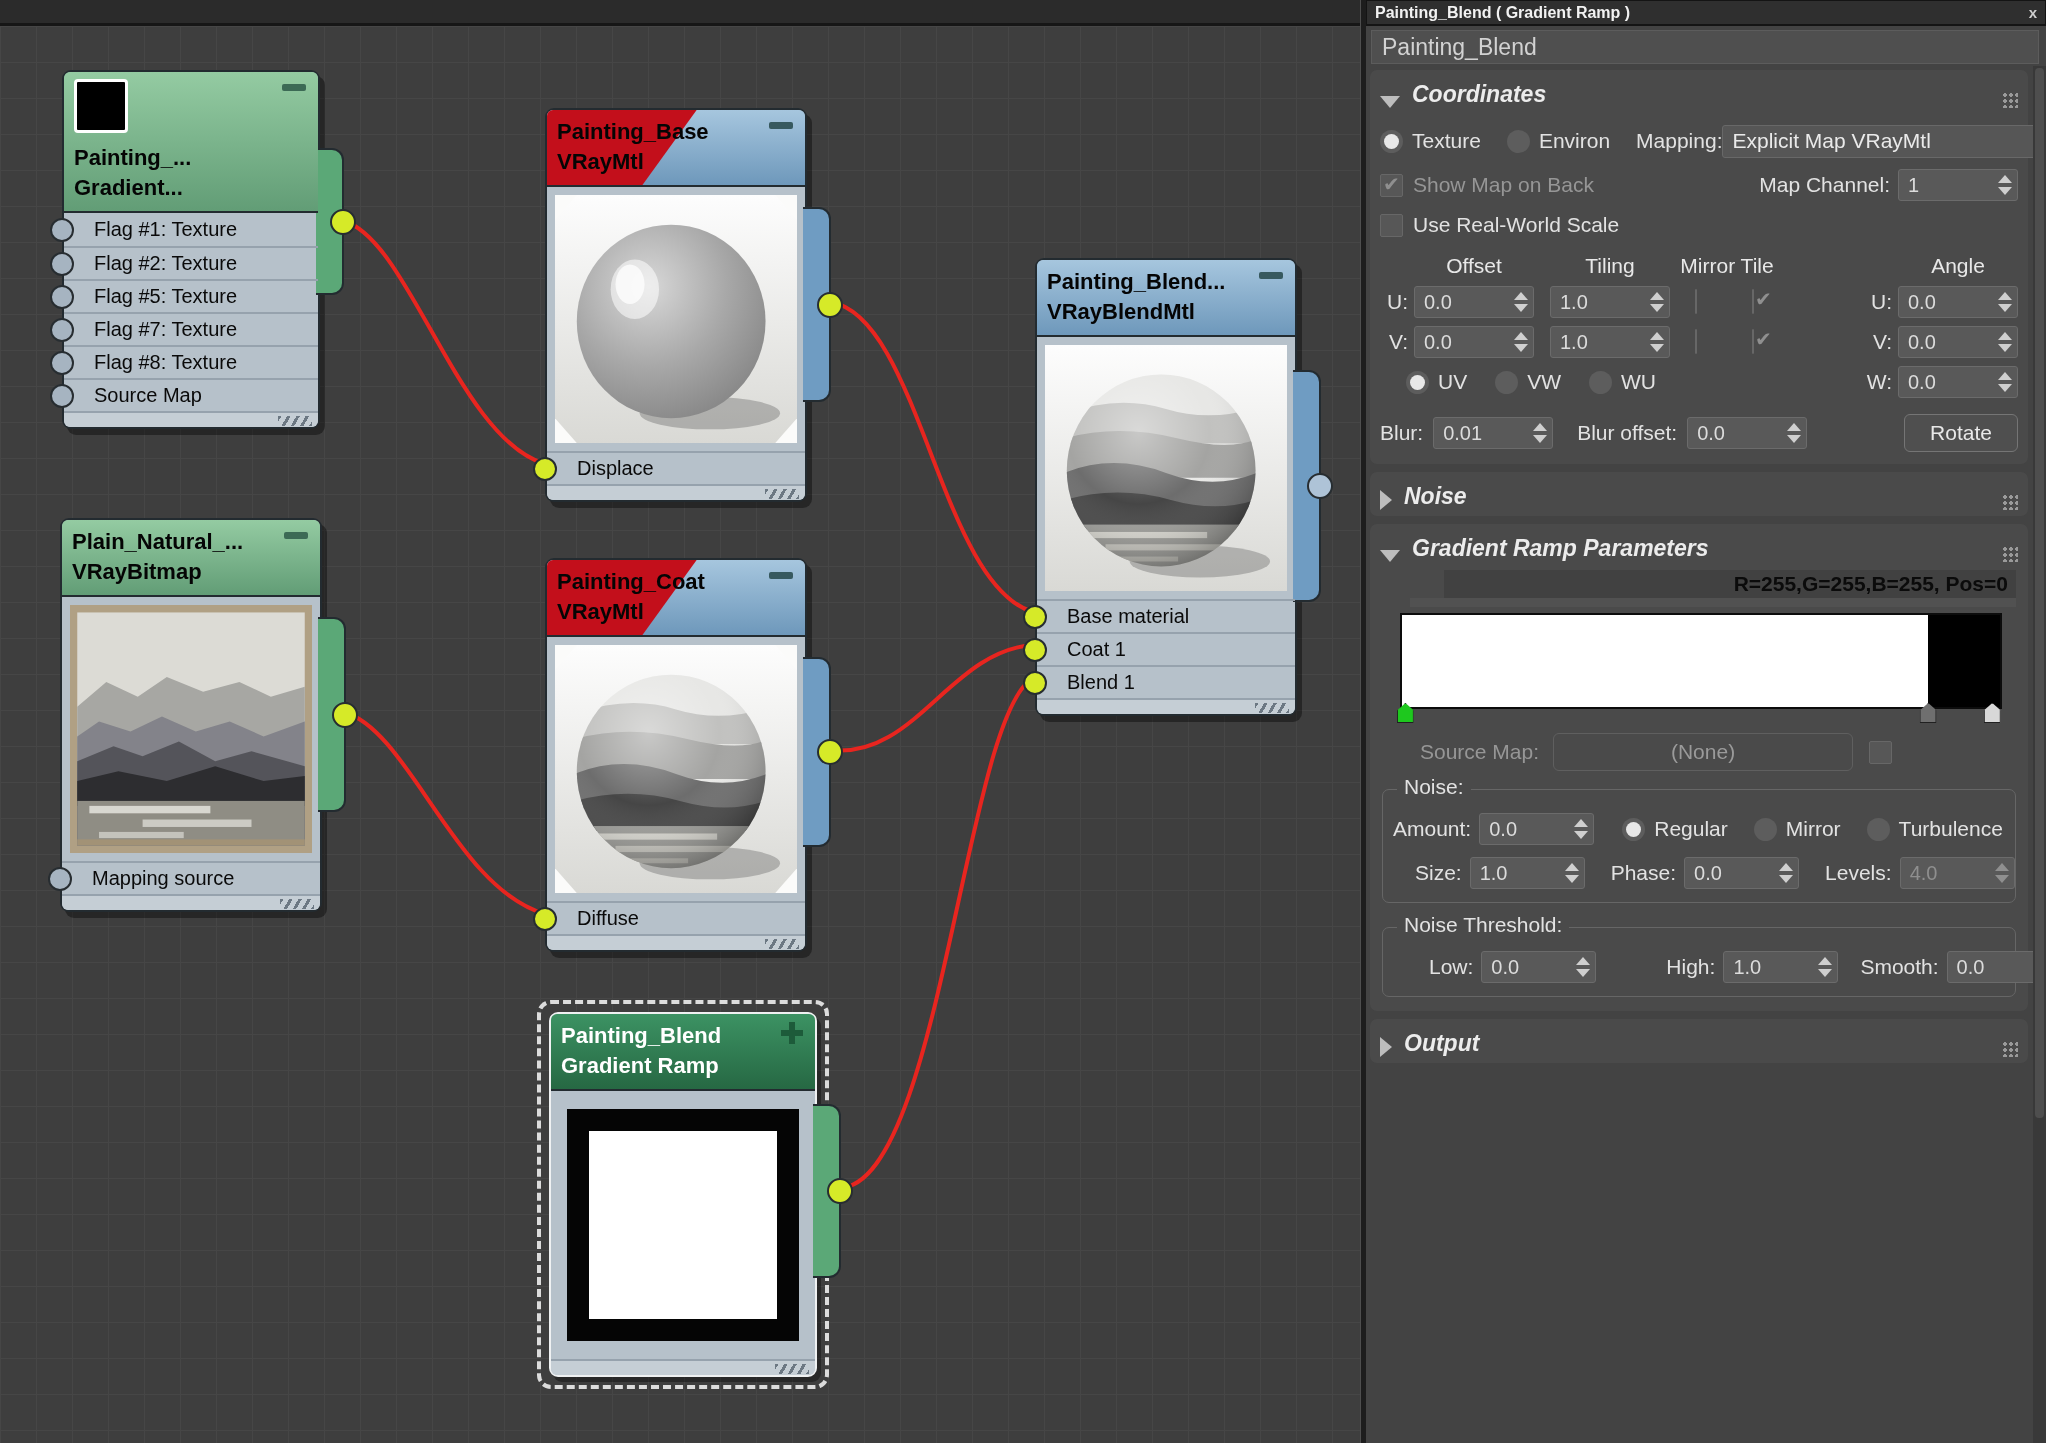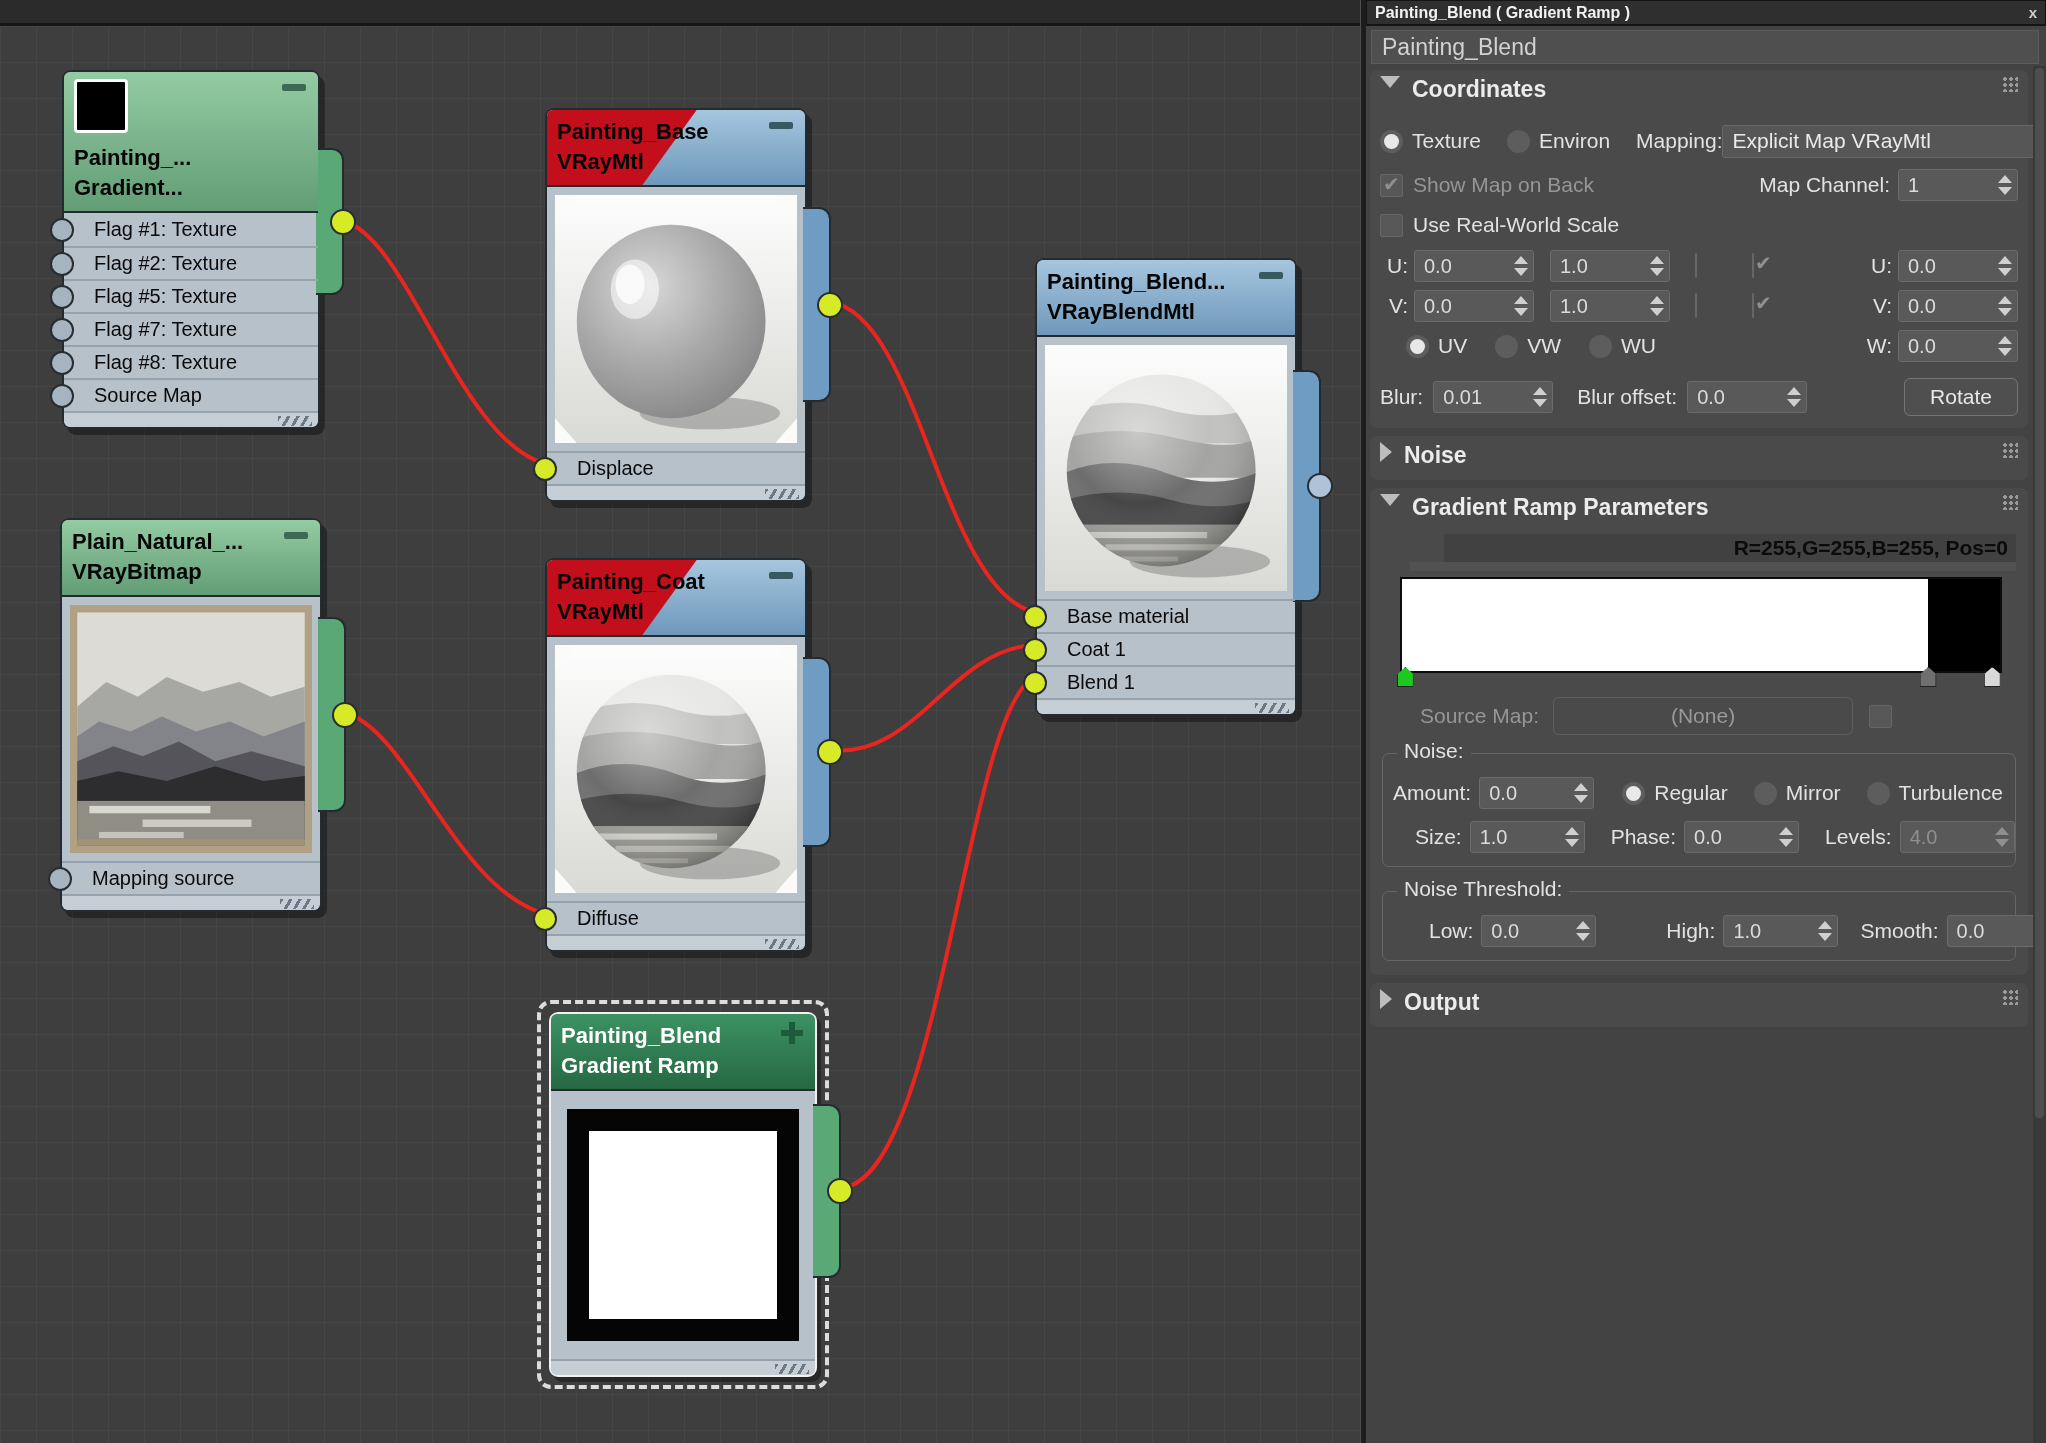--- a/index.html
+++ b/index.html
@@ -68,21 +68,21 @@
   .p-titlebar { height:26px; background:#2f2f2f; border:1px solid #141414; border-bottom:2px solid #141414;
                 display:flex; align-items:center; padding:0 8px; color:#f2f2f2; font-weight:bold; font-size:16px; }
   .p-close { margin-left:auto; color:#cfcfcf; font-weight:bold; font-size:15px; line-height:1; }
   .name-field { margin:4px 5px 6px; height:34px; width:668px; background:#4f4f4f; border:1px solid #5c5c5c;
                 color:#d2d2d2; font-size:23px; padding:0 10px; font-family:"Liberation Sans",sans-serif; }
   .scrollbar { position:absolute; right:0; top:66px; width:13px; height:1377px; background:#393939; }
   .scroll-thumb { position:absolute; left:2px; top:2px; width:9px; height:1050px; background:#4e4e4e; border-radius:4px; }
 
   .rollout { background:#4a4a4a; border-radius:7px; margin:0 18px 8px 4px; padding:6px 10px 12px; }
   .rollout.collapsed { padding-bottom:6px; }
-  .ro-head { display:flex; align-items:flex-start; height:32px; }
+  .ro-head { display:flex; align-items:flex-end; height:32px;font-style:italic; }
   .ro-title { font-weight:bold; color:#ececec; font-size:23px; margin-left:12px; }
   .tri-down { width:0; height:0; border-left:10px solid transparent; border-right:10px solid transparent; border-top:12px solid #bdbdbd; }
   .tri-right { width:0; height:0; border-top:10px solid transparent; border-bottom:10px solid transparent; border-left:12px solid #bdbdbd; }
   .dots { margin-left:auto; width:16px; height:16px;
           background-image:radial-gradient(#9a9a9a 1.6px, transparent 1.8px); background-size:6px 6px; }
 
   .prow { display:flex; align-items:center; margin-top:10px; color:#e2e2e2; font-size:21px; min-height:34px; }
   .lbl { white-space:nowrap; }
   .lbl.dis { color:#969696; }
 
@@ -418,20 +418,30 @@
             <i class="dn"></i>
           </span>
       </div>
     </div>
 
     <div class="prow" style="margin-top:6px;">
       <span class="checkbox"></span>
       <span class="lbl">Use Real-World Scale</span>
     </div>
 
+    <div class="uvgrid colhdr">
+      <span></span>
+      <span class="ctr">Offset</span>
+      <span></span>
+      <span class="ctr">Tiling</span>
+      <span class="mirror-span">Mirror Tile</span>
+      <span></span>
+      <span></span>
+      <span class="ctr" style="grid-column:9;">Angle</span>
+    </div>
 
     <div class="uvgrid">
       <span class="rl">U:</span>
       <div class="spinner">
         <span>0.0</span>
         <span class="spin-arrows">
             <i class="up"></i>
             <i class="dn"></i>
           </span>
       </div>

